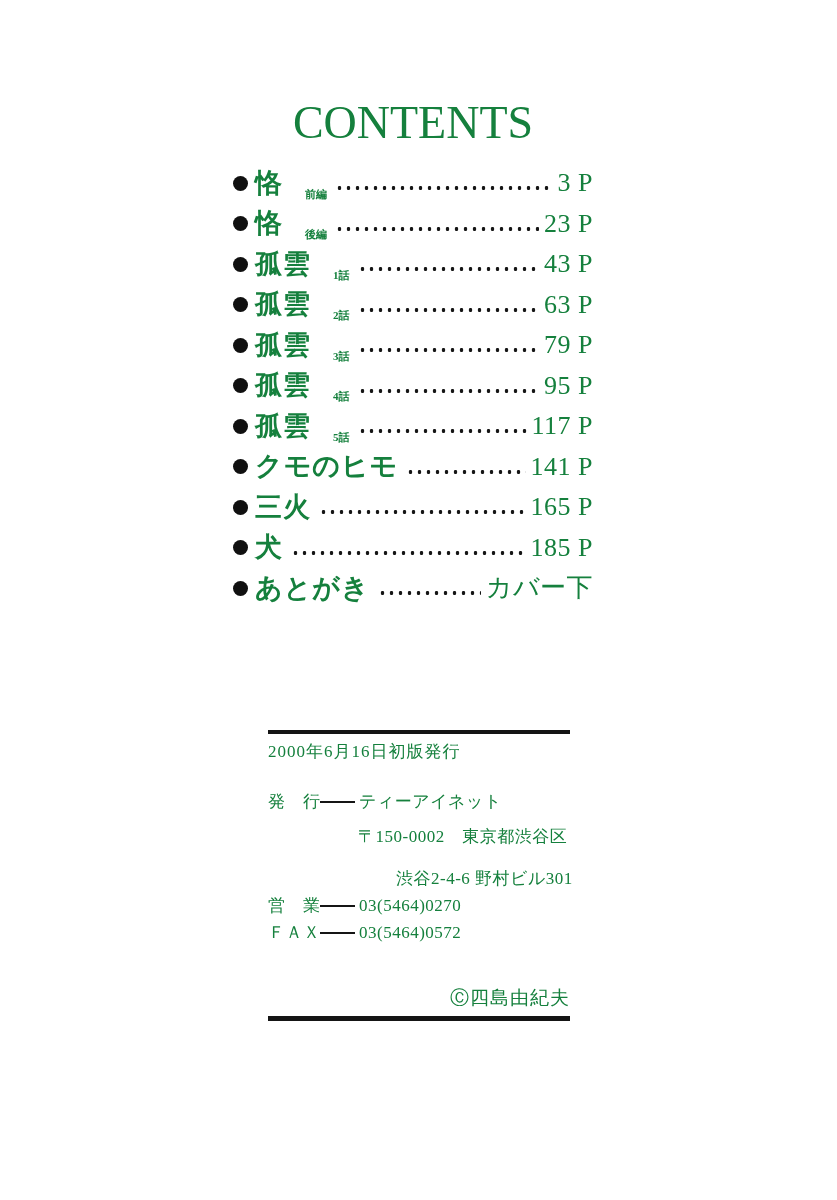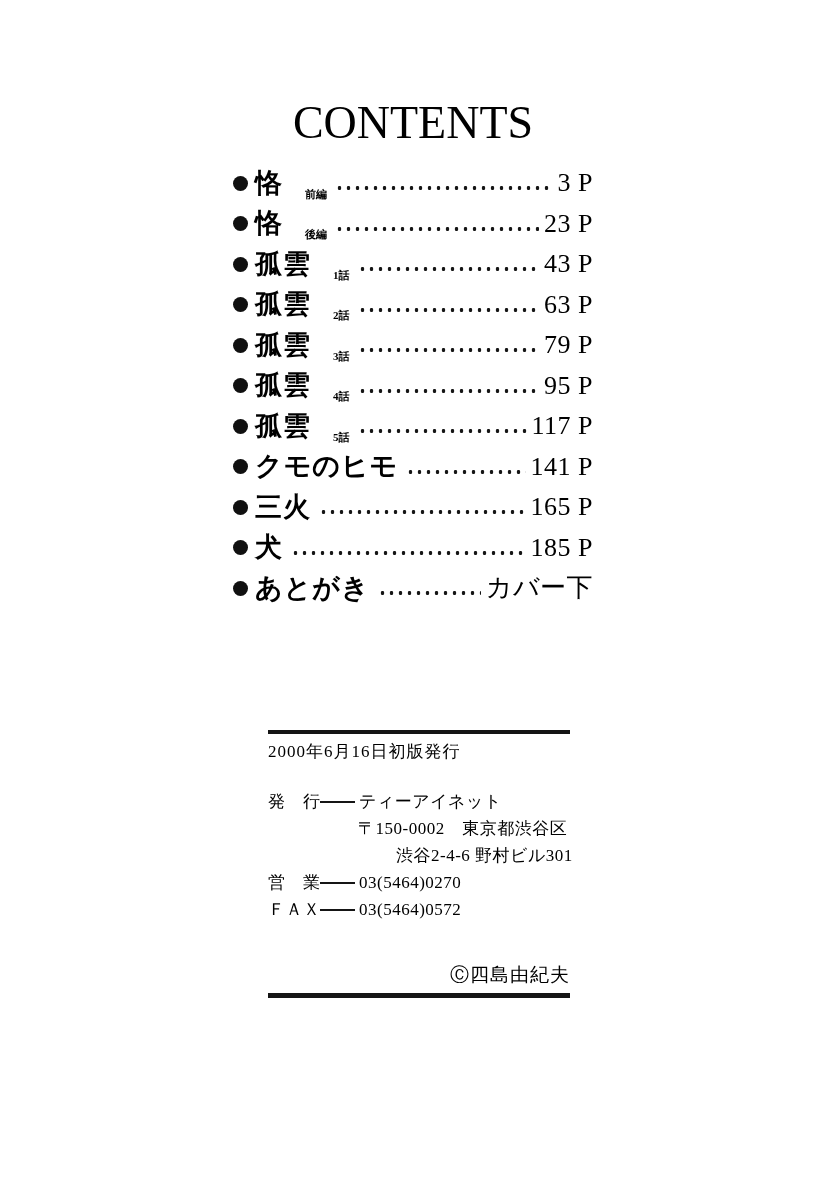--- a/index.html
+++ b/index.html
@@ -7,21 +7,21 @@
     padding: 0;
     background: #ffffff;
   }
   .page {
     position: relative;
     width: 837px;
     height: 1200px;
     background: #ffffff;
     overflow: hidden;
     font-family: "Liberation Serif", "DejaVu Serif", serif;
-    color: #000000;
+    color: #15803d;
   }
 
   
   .toc {
     position: absolute;
     left: 233px;
     top: 100px;
     width: 360px;
   }
   .toc-heading {
@@ -120,22 +120,22 @@
     width: 52px;
   }
   .dash {
     display: inline-block;
     width: 35px;
     height: 2px;
     background: #151515;
     vertical-align: 4px;
     margin-right: 4px;
   }
-  .indent-1 { padding-left: 90px; }
-  .indent-2 { padding-left: 128px; }
+  .indent-1 { padding-left: 90px; margin-top: 8px; }
+  .indent-2 { padding-left: 128px; margin-top: 15px; }
   .copyright {
     margin-top: 42px;
     text-align: right;
     font-size: 19px;
     line-height: 20px;
     letter-spacing: 1px;
   }
 </style>
 </head>
 <body>

